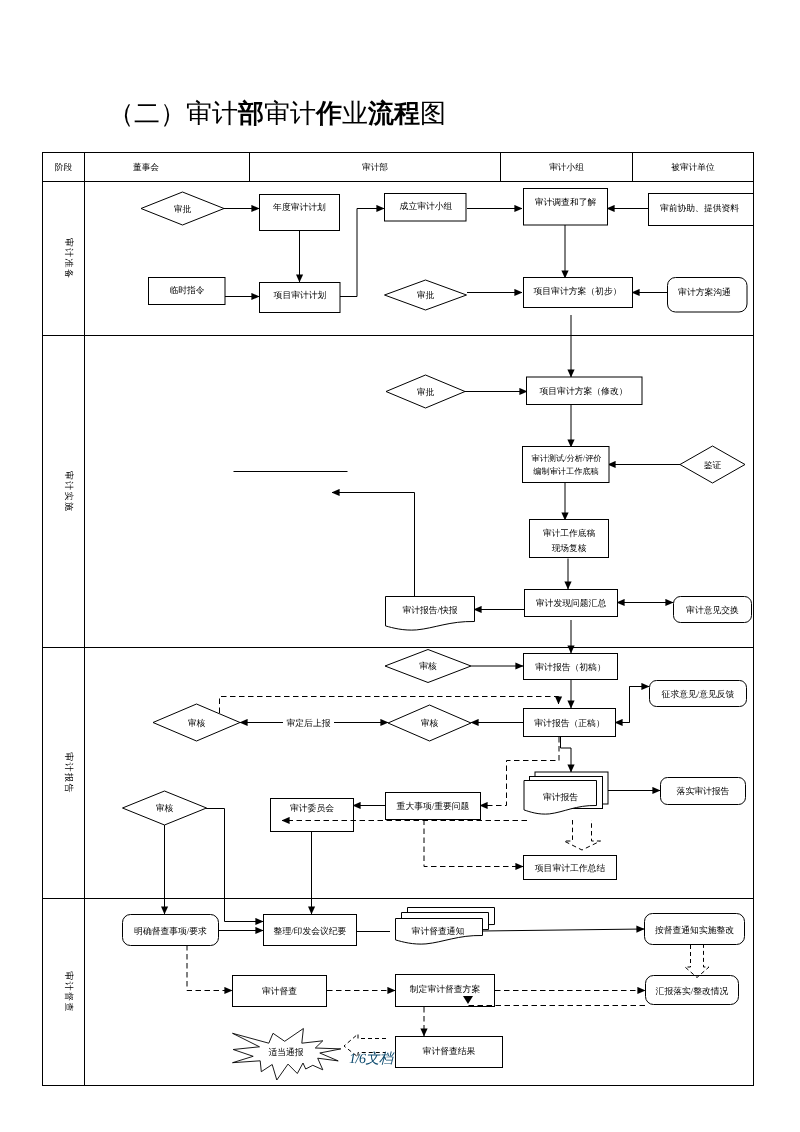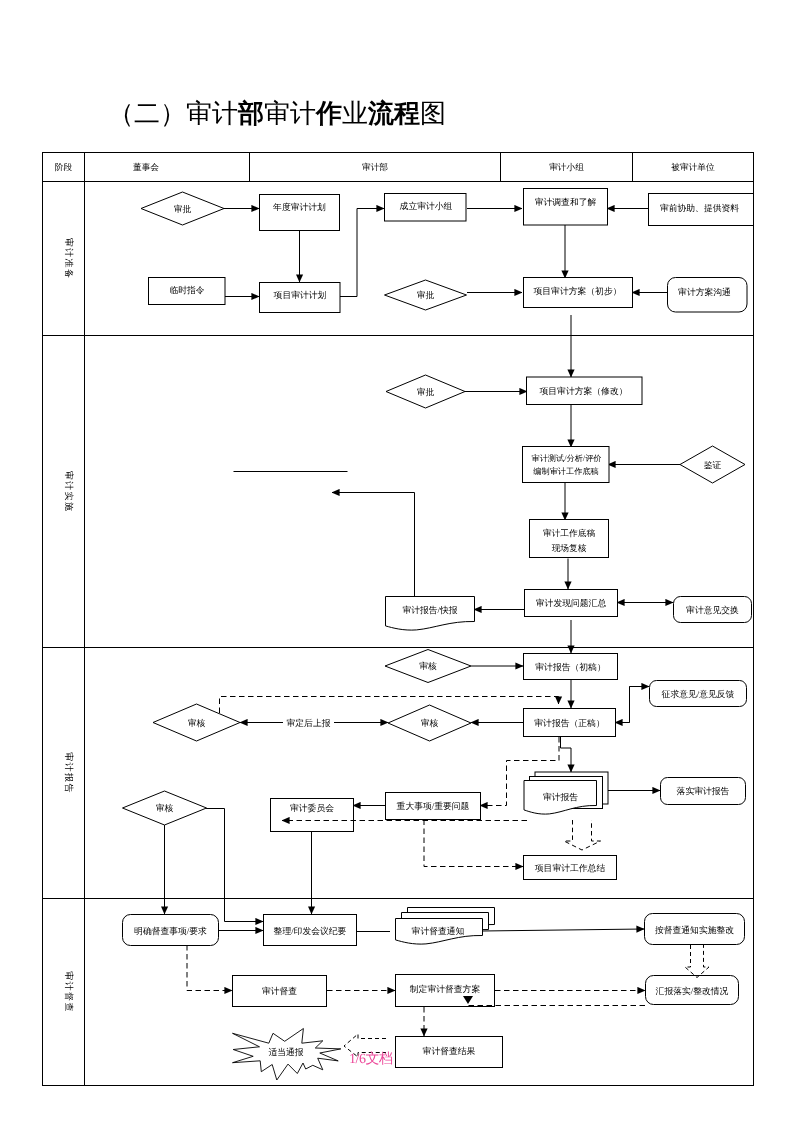--- a/index.html
+++ b/index.html
@@ -4,21 +4,21 @@
 <style>
   html,body{margin:0;padding:0;background:#ffffff;}
   *{-webkit-font-smoothing:antialiased;text-rendering:geometricPrecision;}
   body{width:800px;height:1132px;overflow:hidden;
        font-family:"Liberation Serif","DejaVu Serif",serif;}
   #page{position:relative;width:800px;height:862px;background:#ffffff;}
   #title{position:absolute;left:108px;top:99px;white-space:nowrap;}
   #title span{font-size:26px;line-height:30px;color:#000;}
   #title span.b{font-weight:700;}
   #chart{position:absolute;left:0;top:0;display:block;}
-  #wm{position:absolute;left:349px;top:1051px;font-size:14px;color:#ec4899;white-space:nowrap;letter-spacing:-0.5px;}
+  #wm{position:absolute;left:349px;top:1051px;font-size:14px;color:#0c4a6e;white-space:nowrap;letter-spacing:-0.5px;font-style:italic;}
 </style>
 </head>
 <body>
 
 <div id="page">
   <div id="title"><span class="r">（二）审计</span><span class="b">部</span><span class="r">审计</span><span class="b">作</span><span class="r">业</span><span class="b">流程</span><span class="r">图</span></div>
   <svg id="chart" width="800" height="1132" viewBox="0 0 800 1132" xmlns="http://www.w3.org/2000/svg">
 <defs>
 <marker id="ah" viewBox="0 0 12 12" refX="11.4" refY="6" markerWidth="8" markerHeight="8" orient="auto-start-reverse" markerUnits="strokeWidth">
           <path d="M0,0.6 L12,6 L0,11.4 z" fill="#000"></path>

